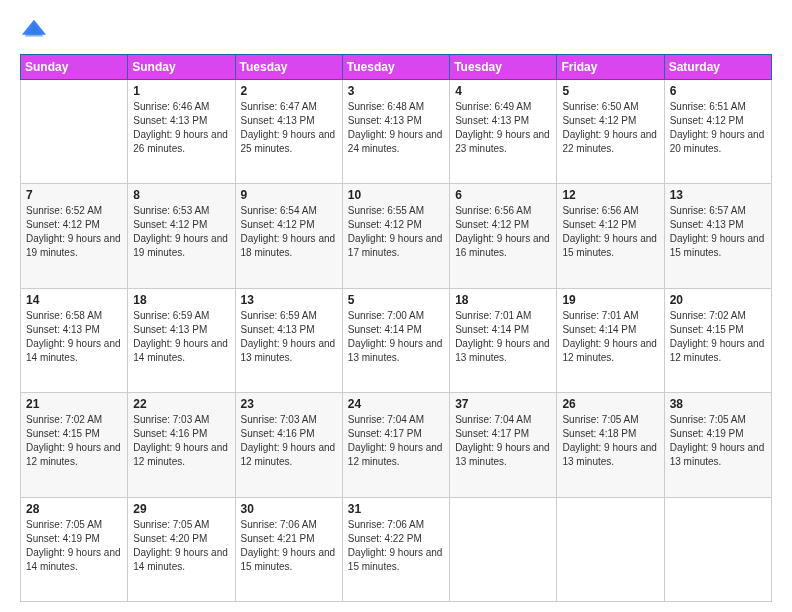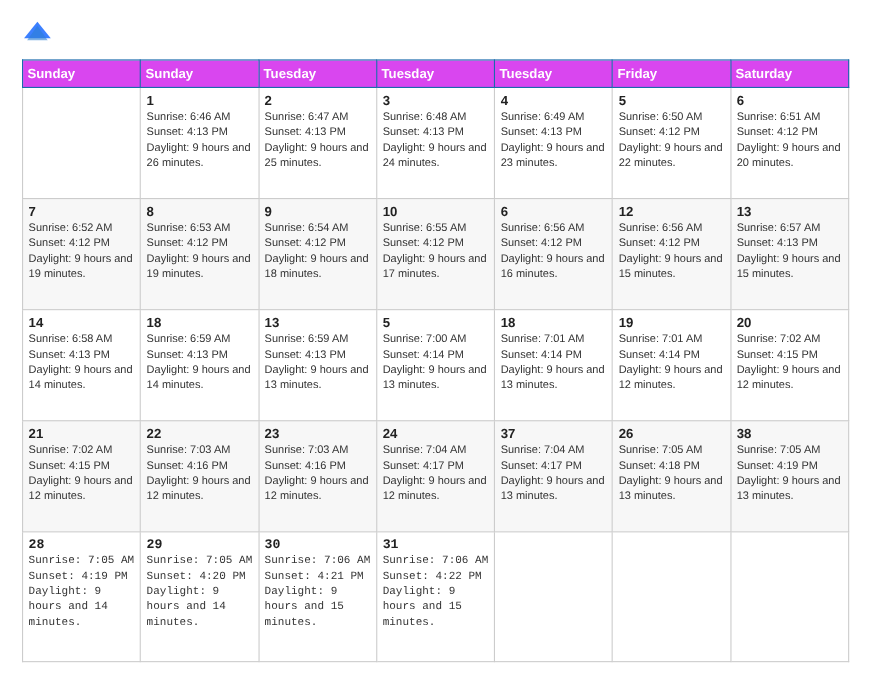--- a/index.html
+++ b/index.html
@@ -91,21 +91,20 @@
     .cell-text {
       font-size: 10px;
       color: #333;
       line-height: 1.4;
     }
     .empty-cell {
       background: #fff !important;
     }
     .last-row td {
       height: 72px;
-      font-family: Liberation Mono, monospace;
     }
   </style>
 </head>
 <body>
 
 <div class="page">
   <div class="header">
     <div class="logo">
       <svg class="logo-icon" viewBox="0 0 30 30" xmlns="http://www.w3.org/2000/svg">
         <polygon points="15,4 28,20 2,20" fill="#1a6aff" opacity="0.85"></polygon>

